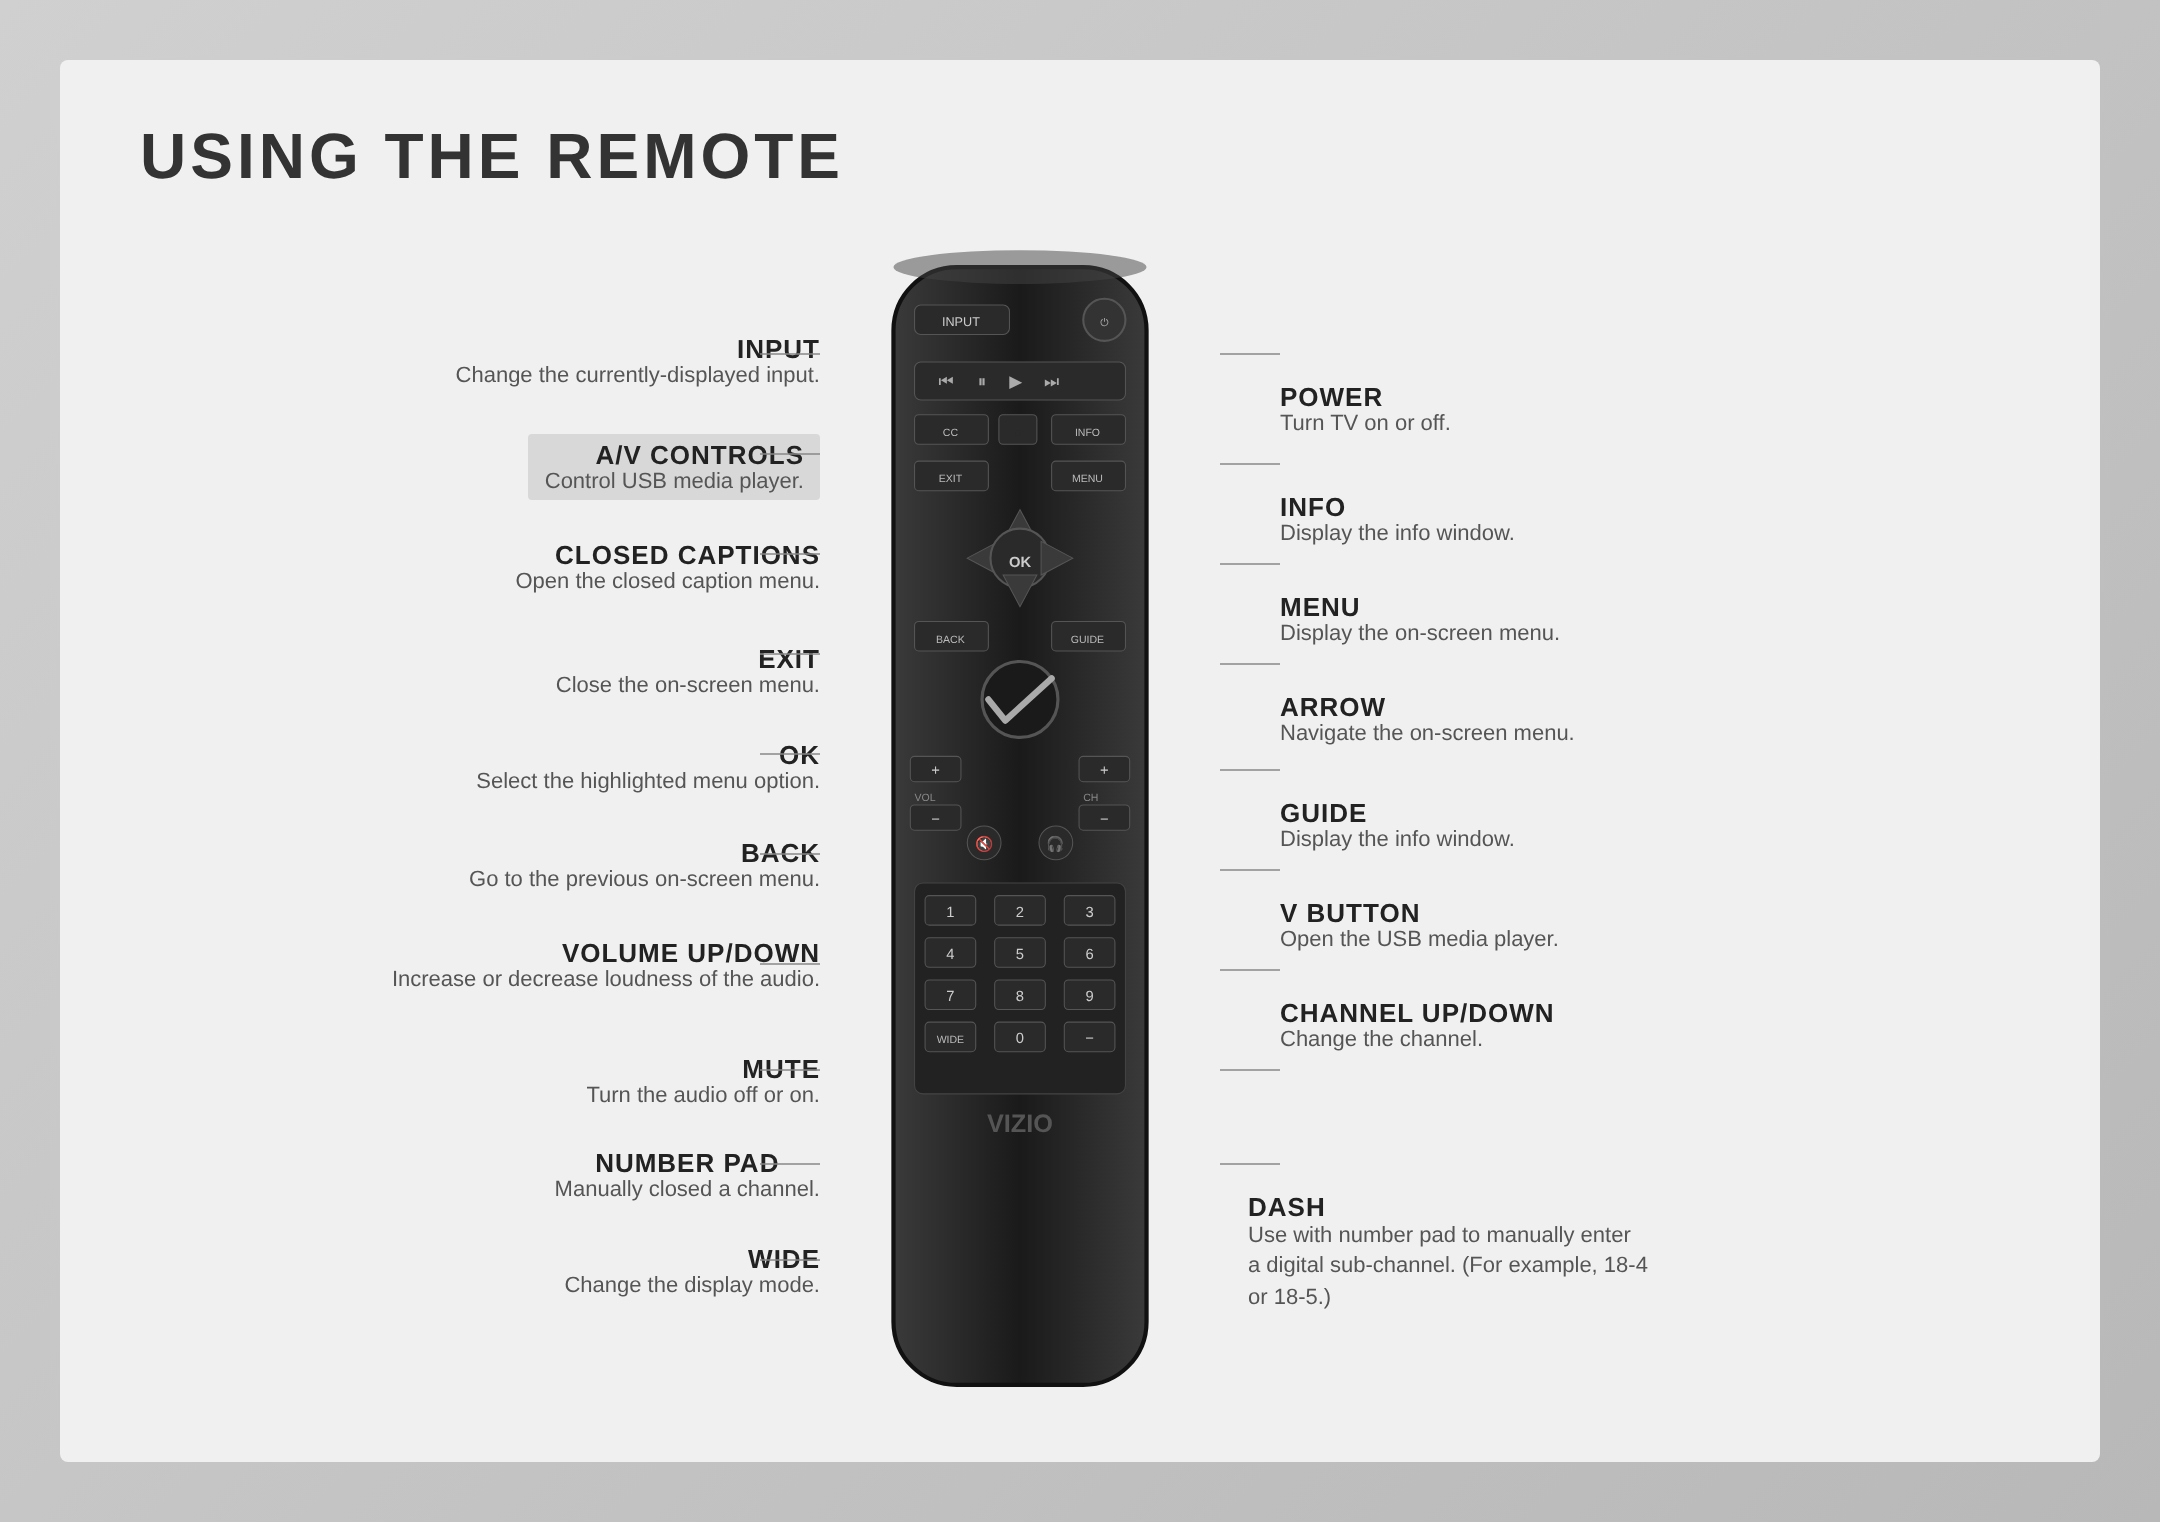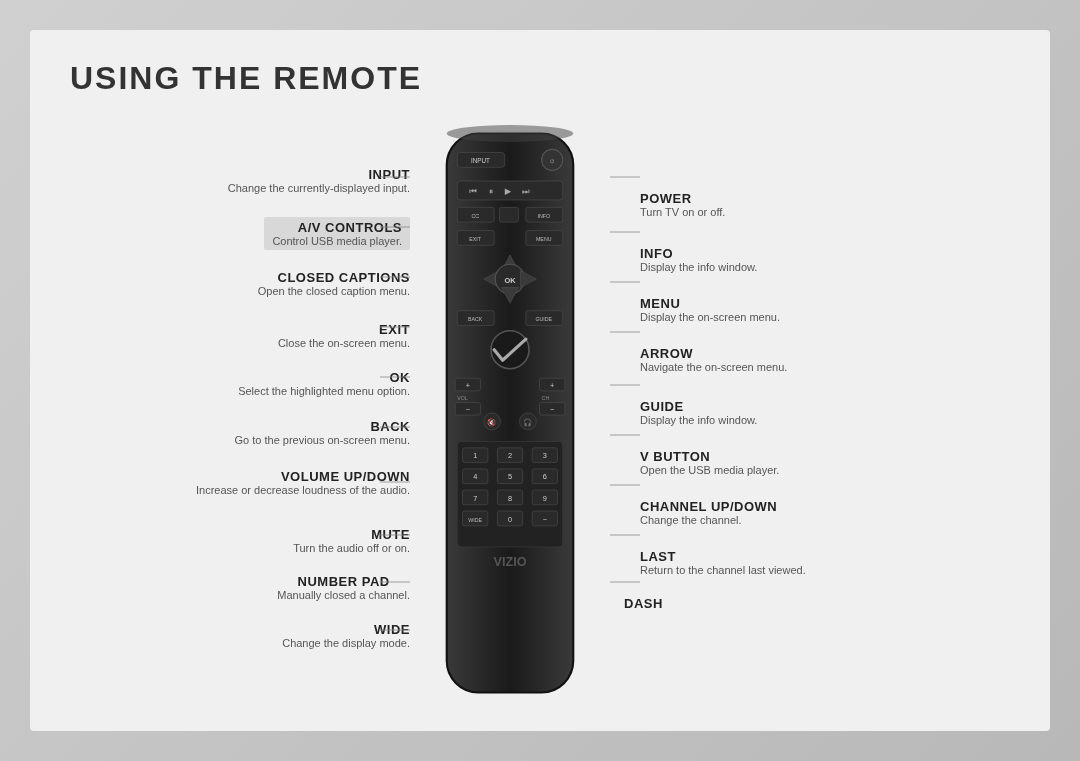--- a/index.html
+++ b/index.html
@@ -378,24 +378,21 @@
       <div class="right-label-item" style="top:298px; left:30px;">
         <div class="label-title">V BUTTON</div>
         <div class="label-desc">Open the USB media player.</div>
       </div>
 
       <div class="right-label-item" style="top:348px; left:30px;">
         <div class="label-title">CHANNEL UP/DOWN</div>
         <div class="label-desc">Change the channel.</div>
       </div>
 
-      <div class="right-label-item" style="top:398px; left:30px;">
-        <div class="label-title">LAST</div>
-        <div class="label-desc">Return to the channel last viewed.</div>
-      </div>
 
       <div class="right-label-item" style="top:445px; left:14px;">
         <div class="label-title">DASH</div>
+        <div class="label-desc" style="max-width:200px; line-height:1.4;">Use with number pad to manually enter a digital sub-channel. (For example, 18-4 or 18-5.)</div>
       </div>
     </div>
 
   </div>
 </div>
 
 </body></html>

